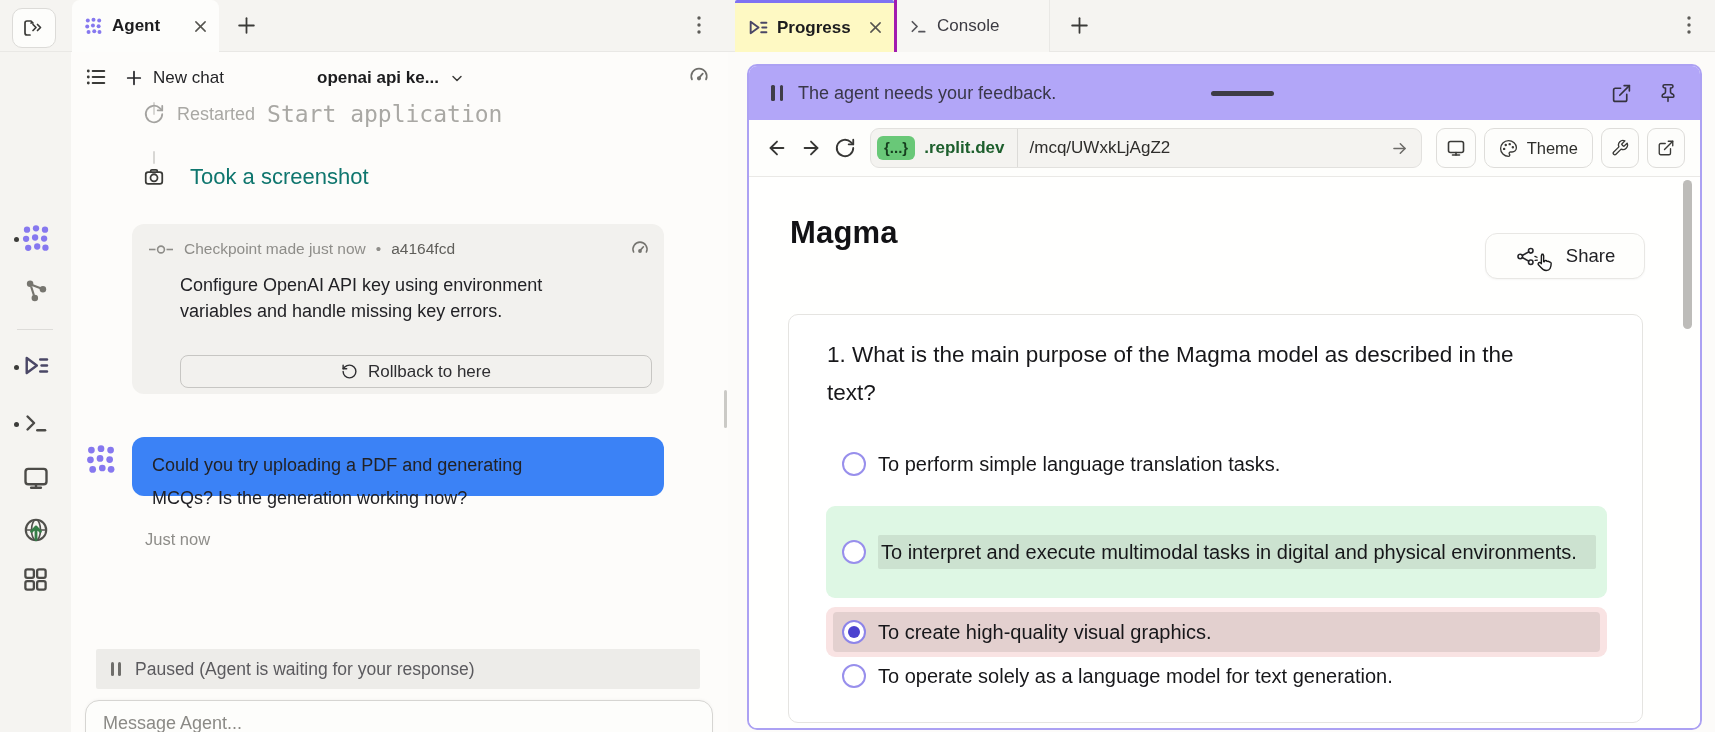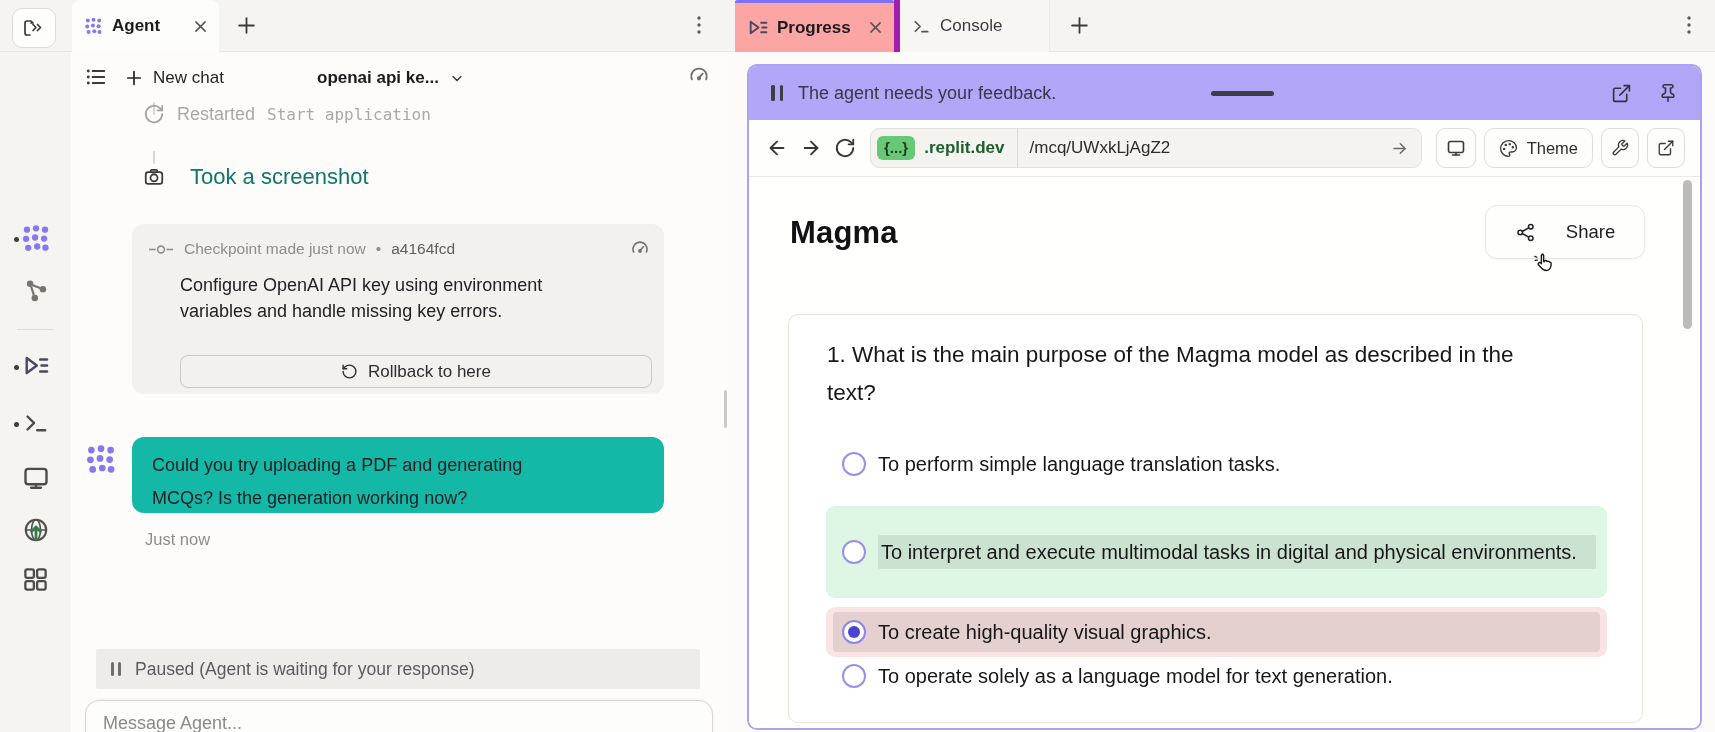--- a/index.html
+++ b/index.html
@@ -13,55 +13,55 @@
   .folder-btn { position:absolute; left:12px; top:8px; width:44px; height:40px; background:#fdfdfb; border:1px solid #dcdbd8; border-radius:10px; display:flex; align-items:center; justify-content:center; color:#3a3a37; cursor:pointer; }
   .tab { position:absolute; top:0; height:52px; display:flex; align-items:center; padding:0 12px; gap:9px; cursor:pointer; }
   .tab-agent { left:72px; width:147px; background:#fdfdfb; border-radius:8px 8px 0 0; }
   .tab-label { font-size:17px; font-weight:600; color:#1c1c1e; }
   .tab-close { margin-left:auto; color:#55544f; }
   .icon-btn { background:none; border:none; cursor:pointer; color:#3b3b39; display:flex; align-items:center; justify-content:center; }
   .newtab-left { position:absolute; left:236px; top:15px; }
   .kebab { position:absolute; top:14px; color:#5c5b58; }
   .kebab-left { left:690px; }
   .kebab-right { left:1680px; }
-  .tab-progress { left:735px; width:159px; background:#fca5a5; border-top:3px solid #7f72f2; border-radius:2px 2px 0 0; color:#35334d; }
-  .tab-console { left:894px; width:156px; background:#f7f6f3; border-left:6px solid #a21caf; border-right:1px solid #e9e8e5; color:#45444a; }
+  .tab-progress { left:735px; width:159px; background:#fef9c3; border-top:3px solid #7f72f2; border-radius:2px 2px 0 0; color:#35334d; }
+  .tab-console { left:894px; width:156px; background:#f7f6f3; border-left:3px solid #a21caf; border-right:1px solid #e9e8e5; color:#45444a; }
   .tab-console .tab-label { font-weight:500; color:#3c3b42; }
   .newtab-right { position:absolute; left:1069px; top:15px; }
 
   
   .rail { position:absolute; left:0; top:52px; width:71px; bottom:0; }
   .rail-item { position:absolute; left:0; width:71px; display:flex; justify-content:center; cursor:pointer; }
   .rail-dot { position:absolute; left:14px; width:5px; height:5px; border-radius:50%; background:#3c3c3a; }
   .rail-divider { position:absolute; left:17px; top:277px; width:36px; height:1px; background:#dddcd9; }
 
   
   .left-panel { position:absolute; left:71px; top:52px; width:657px; height:680px; background:#fdfcfa; }
   .history-btn { position:absolute; left:14px; top:14px; color:#3b3b38; }
   .new-chat { position:absolute; left:54px; top:10px; height:32px; display:flex; align-items:center; gap:10px; color:#242427; }
   .new-chat-label { font-size:17px; font-weight:500; }
   .model-select { position:absolute; left:246px; top:10px; height:32px; display:flex; align-items:center; gap:10px; cursor:pointer; }
   .model-label { font-size:17px; font-weight:700; color:#1c1c1e; }
   .usage-gauge { position:absolute; left:617px; top:12px; color:#6f6e6a; }
   .tl-dash { position:absolute; left:82px; width:2px; height:13px; background:#d8d7d4; border-radius:1px; }
   .event { position:absolute; left:72px; display:flex; align-items:center; gap:12px; }
   .event-muted { color:#a9a8a4; font-size:18px; }
-  .event-cmd { font-family:"DejaVu Sans Mono",monospace; font-size:16px; color:#a9a8a4; }
+  .event-cmd { font-family:"DejaVu Sans Mono",monospace; font-size:23px; color:#a9a8a4; }
   .event-dark { color:#0f766e; font-size:22px;margin-left:13px; }
 
   .checkpoint { position:absolute; left:61px; top:172px; width:532px; height:170px; background:#f2f1ee; border-radius:12px; }
   .cp-head { position:absolute; left:16px; top:16px; display:flex; align-items:center; gap:10px; color:#8e8d89; }
   .cp-meta { font-size:15.5px; color:#8e8d89; }
   .cp-hash { font-size:15.5px; color:#5f5e5a; }
   .cp-gauge { position:absolute; right:14px; top:14px; color:#75746f; }
   .cp-desc { position:absolute; left:48px; top:48px; width:430px; font-size:18px; line-height:26px; color:#222226; }
   .rollback-btn { position:absolute; left:48px; top:131px; width:472px; height:33px; border:1px solid #c7c6c3; border-radius:8px; background:transparent; display:flex; align-items:center; justify-content:center; gap:10px; font-size:17px; color:#2e2e31; cursor:pointer; }
 
   .msg-avatar { position:absolute; left:14px; top:392px; }
-  .msg-bubble { position:absolute; left:61px; top:385px; width:532px; height:76px; background:#14b8a6; border-radius:12px; padding:12px 20px; }
+  .msg-bubble { position:absolute; left:61px; top:385px; width:532px; height:59px; background:#3b82f6; border-radius:12px; padding:12px 20px; }
   .msg-text { font-size:18px; line-height:33px; color:#222226; max-width:420px; }
   .msg-time { position:absolute; left:74px; top:478px; font-size:16.5px; color:#8e8d89; }
 
   .paused-bar { position:absolute; left:25px; top:597px; width:604px; height:40px; background:#edece9; border-radius:2px; display:flex; align-items:center; padding:0 15px; gap:14px; color:#6f6e6b; }
   .paused-label { font-size:17.5px; color:#5b5a5e; }
   .composer { position:absolute; left:14px; top:648px; width:628px; height:60px; background:#fdfdfb; border:1.5px solid #d6d5d2; border-radius:14px; box-shadow:0 -1px 3px rgba(0,0,0,0.03); }
   .composer input { width:100%; height:100%; border:none; outline:none; background:transparent; padding:0 18px 14px 17px; font-size:18px; font-family:"Liberation Sans",sans-serif; color:#222226; }
   .composer input::placeholder { color:#8b8a86; }
   .lp-scrollbar { position:absolute; left:653px; top:338px; width:3px; height:38px; background:#cbcac6; border-radius:2px; }
 
@@ -86,21 +86,21 @@
   .url-sep { width:1px; align-self:stretch; background:#dcdbd8; margin:0 3px; }
   .url-path { font-size:17px; color:#2e2d2b; }
   .url-go { margin-left:auto; color:#6b6a67; }
   .chrome-btn { height:40px; background:#fdfdfb; border:1px solid #deddda; border-radius:9px; display:flex; align-items:center; justify-content:center; color:#3a3a37; cursor:pointer; }
   .btn-sq { width:40px; }
   .theme-btn { padding:0 14px; gap:9px; border-radius:10px; }
   .theme-label { font-size:16.5px; color:#2e2e2b; }
 
   .page { position:relative; height:553px; background:#fffffe; }
   .page-title { position:absolute; left:41px; top:38px; font-size:31px; font-weight:800; letter-spacing:.2px; color:#121215; }
-  .share-btn { position:absolute; left:736px; top:28px; width:160px; height:54px; background:#fefefc; border:1px solid #e8e7e4; border-radius:12px; display:flex; align-items:center; justify-content:center; gap:30px; cursor:pointer; box-shadow:0 1px 2px rgba(0,0,0,.04); color:#26262a; }
+  .share-btn { position:absolute; left:736px; top:56px; width:160px; height:46px; background:#fefefc; border:1px solid #e8e7e4; border-radius:12px; display:flex; align-items:center; justify-content:center; gap:30px; cursor:pointer; box-shadow:0 1px 2px rgba(0,0,0,.04); color:#26262a; }
   .share-label { font-size:18.5px; color:#222226; }
   .cursor-glyph { position:absolute; left:782px; top:73px; z-index:5; }
 
   .q-card { position:absolute; left:39px; top:137px; width:855px; height:409px; background:#fff; border:1px solid #e5e4e1; border-radius:10px; }
   .q-text { position:absolute; left:38px; top:21px; width:735px; font-size:22.5px; line-height:38px; color:#17171a; }
   .opt { position:absolute; left:37px; width:781px; display:flex; align-items:center; padding-left:16px; gap:12px; border-radius:9px; cursor:pointer; }
   .opt-1 { top:127px; height:44px;text-align:right; }
   .opt-2 { top:191px; height:92px; background:#def7e4; }
   .opt-3 { top:292px; height:50px; background:#f9e3e3; }
   .opt-4 { top:339px; height:44px; }

